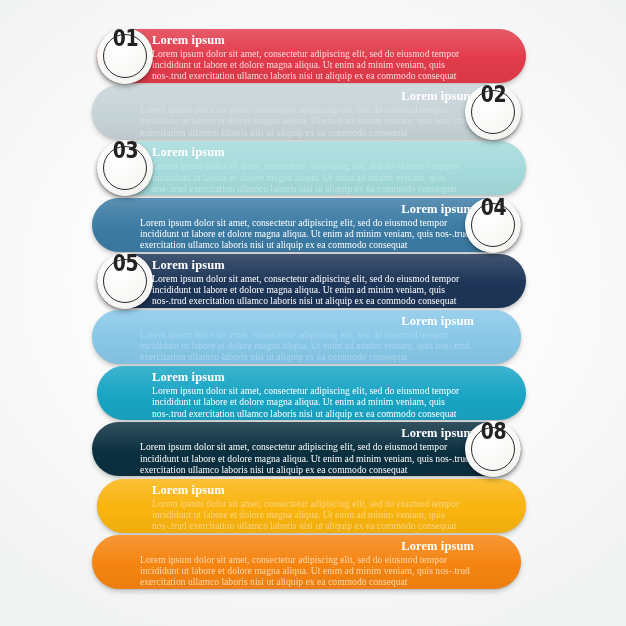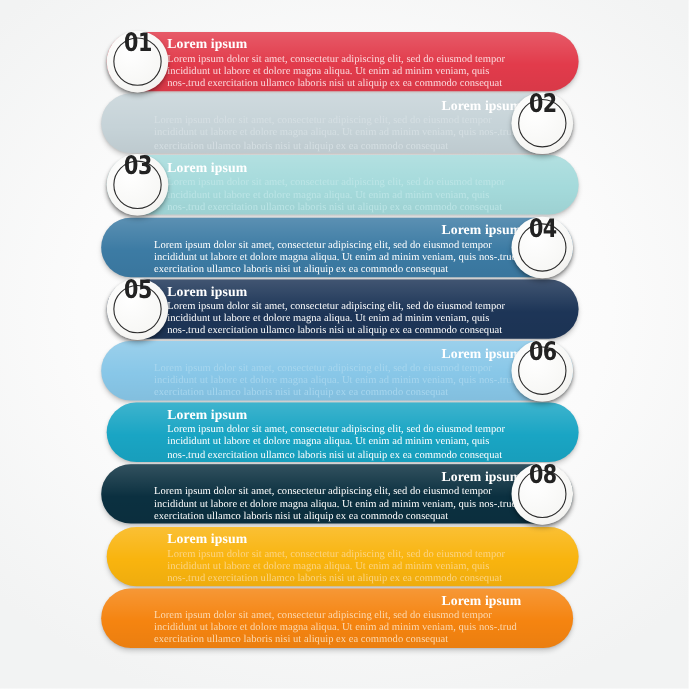--- a/index.html
+++ b/index.html
@@ -182,23 +182,20 @@
       <div class="badge">
         <span class="badge-num">05</span>
       </div>
     </div>
     <div class="row right" style="top: 310px; left: 0px; width: 626px;">
       <div class="bar" style="background: rgb(136, 199, 232);"></div>
       <div class="textblock">
         <div class="heading" style="color: rgb(255, 255, 255);">Lorem ipsum</div>
         <div class="body" style="color: rgb(167, 214, 238);">Lorem ipsum dolor sit amet, consectetur adipiscing elit, sed do eiusmod tempor incididunt ut labore et dolore magna aliqua. Ut enim ad minim veniam, quis nos-.trud exercitation ullamco laboris nisi ut aliquip ex ea commodo consequat</div>
       </div>
-      <div class="badge">
-        <span class="badge-num">06</span>
-      </div>
     </div>
     <div class="row left" style="top: 366.2px; left: 0px; width: 626px;">
       <div class="bar" style="background: rgb(25, 165, 196);"></div>
       <div class="textblock">
         <div class="heading" style="color: rgb(255, 255, 255);">Lorem ipsum</div>
         <div class="body" style="color: rgb(255, 255, 255);">Lorem ipsum dolor sit amet, consectetur adipiscing elit, sed do eiusmod tempor incididunt ut labore et dolore magna aliqua. Ut enim ad minim veniam, quis nos-.trud exercitation ullamco laboris nisi ut aliquip ex ea commodo consequat</div>
       </div>
     </div>
     <div class="row right" style="top: 422.4px; left: 0px; width: 626px;">
       <div class="bar" style="background: rgb(11, 48, 64);"></div>

